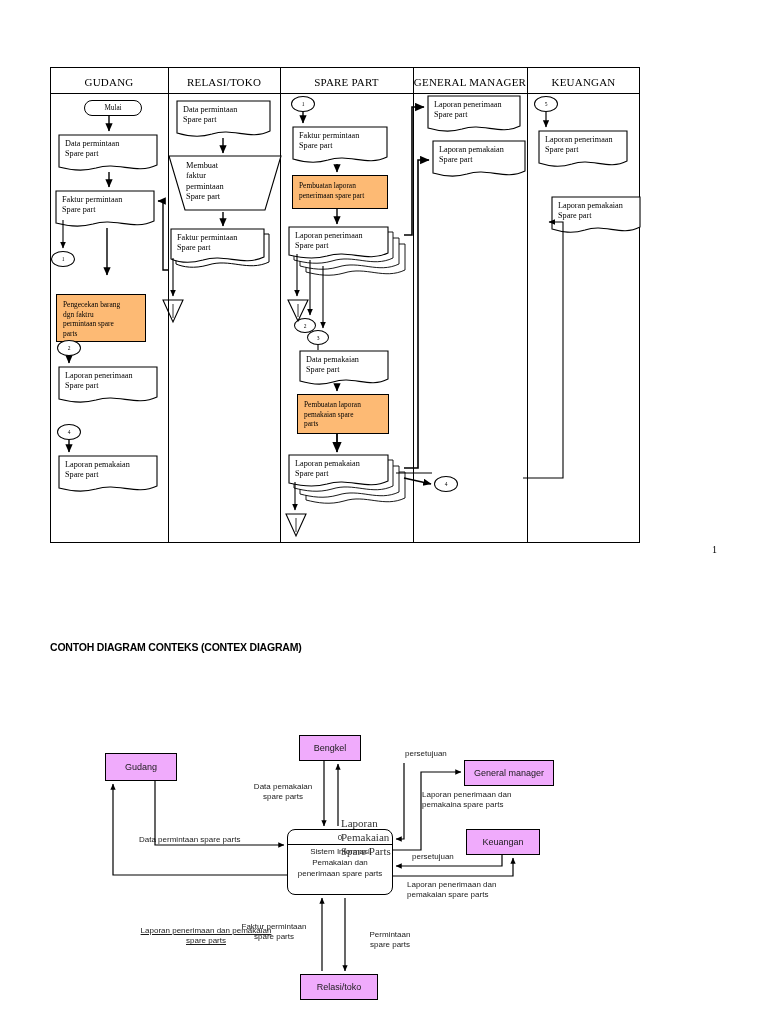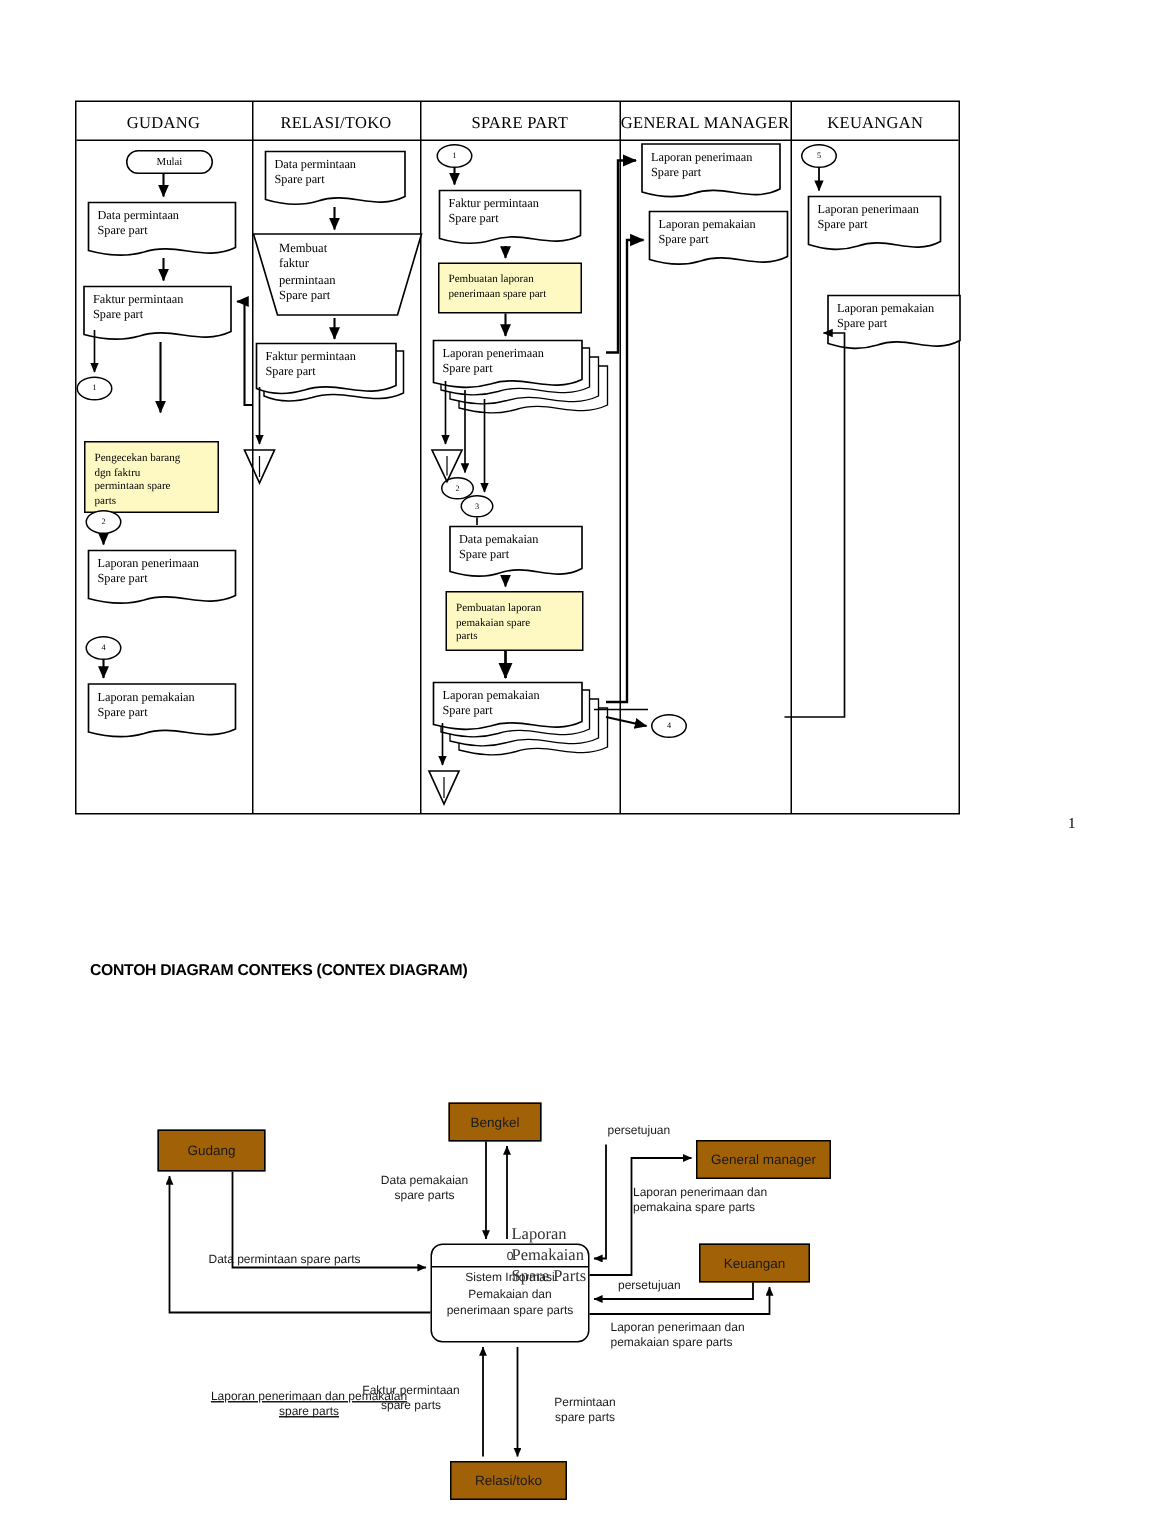--- a/index.html
+++ b/index.html
@@ -1,39 +1,39 @@
 <!DOCTYPE html>
 <html><head>
 <meta charset="utf-8">
 <style>
   html,body{margin:0;padding:0;background:#fff;}
   body{width:768px;height:1024px;position:relative;font-family:"Liberation Sans",sans-serif;color:#000;}
   .page{position:absolute;left:0;top:0;width:768px;height:1024px;overflow:hidden;}
 
   .title{position:absolute;font-family:"Liberation Sans",sans-serif;font-weight:bold;font-size:10.5px;letter-spacing:-0.2px;color:#000;white-space:nowrap;}
   #fod-title{left:50px;top:45px;}
-  #ctx-title{left:60px;top:641px;}
+  #ctx-title{left:50px;top:641px;}
 
   .pagenum{position:absolute;left:712px;top:544px;font-family:"Liberation Serif",serif;font-size:10px;}
 
   
   #fod-table{position:absolute;left:50px;top:67px;width:590px;height:476px;border:1.2px solid #000;box-sizing:border-box;}
   .vline{position:absolute;top:0;width:1px;height:100%;background:#000;}
   .hline{position:absolute;left:0;width:100%;height:1px;background:#000;}
   .colhead{position:absolute;top:71px;height:22px;line-height:22px;text-align:center;font-family:"Liberation Serif",serif;font-size:11px;letter-spacing:0.2px;}
   .doc{position:absolute;font-family:"Liberation Serif",serif;font-size:8.2px;line-height:1.25;color:#000;}
   .doc .dtext{position:absolute;left:7px;top:5px;right:5px;}
-  .proc{position:absolute;border:1.1px solid #000;background:#fef9c3;font-family:"Liberation Serif",serif;font-size:7.4px;line-height:1.3;box-sizing:border-box;padding:5px 6px;}
+  .proc{position:absolute;border:1.1px solid #000;background:#fdba74;font-family:"Liberation Serif",serif;font-size:7.4px;line-height:1.3;box-sizing:border-box;padding:5px 6px;}
   .term{position:absolute;border:1.1px solid #000;border-radius:9px;background:#fff;font-family:"Liberation Serif",serif;font-size:7.2px;text-align:center;box-sizing:border-box;}
   .conn{position:absolute;border:1.1px solid #000;border-radius:50%;background:#fff;font-family:"Liberation Serif",serif;font-size:5.5px;text-align:center;box-sizing:border-box;}
   .manop{position:absolute;font-family:"Liberation Serif",serif;font-size:8.4px;line-height:1.22;}
   .manop .mtext{position:absolute;left:18px;top:6px;right:24px;}
 
   
-  .entity{position:absolute;border:1.3px solid #000;background:#a16207;box-sizing:border-box;
+  .entity{position:absolute;border:1.3px solid #000;background:#f0abfc;box-sizing:border-box;
           display:flex;align-items:center;justify-content:center;
           font-family:"Liberation Sans",sans-serif;font-size:9px;color:#1a1a1a;}
   .flowlbl{position:absolute;font-family:"Liberation Sans",sans-serif;font-size:8px;line-height:1.3;color:#1a1a1a;}
   .flowlbl.c{text-align:center;}
   .serlbl{position:absolute;font-family:"Liberation Serif",serif;font-size:11px;line-height:1.25;color:#333;}
   #proc0{position:absolute;left:287px;top:829px;width:106px;height:66px;border:1.3px solid #000;border-radius:8px;background:#fff;box-sizing:border-box;}
   #proc0 .p0num{position:absolute;left:0;top:0;width:100%;height:15px;line-height:15px;text-align:center;
                  border-bottom:1.3px solid #000;font-family:"Liberation Sans",sans-serif;font-size:8px;box-sizing:border-box;color:#1a1a1a;}
   #proc0 .p0body{position:absolute;left:2px;top:17px;right:2px;text-align:center;
                  font-family:"Liberation Sans",sans-serif;font-size:8px;line-height:1.35;color:#1a1a1a;}

